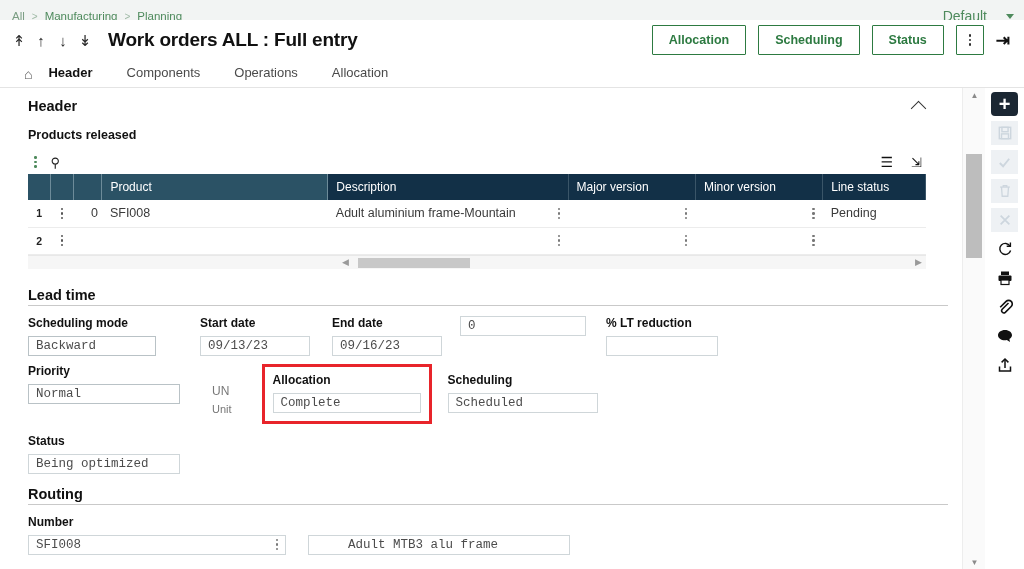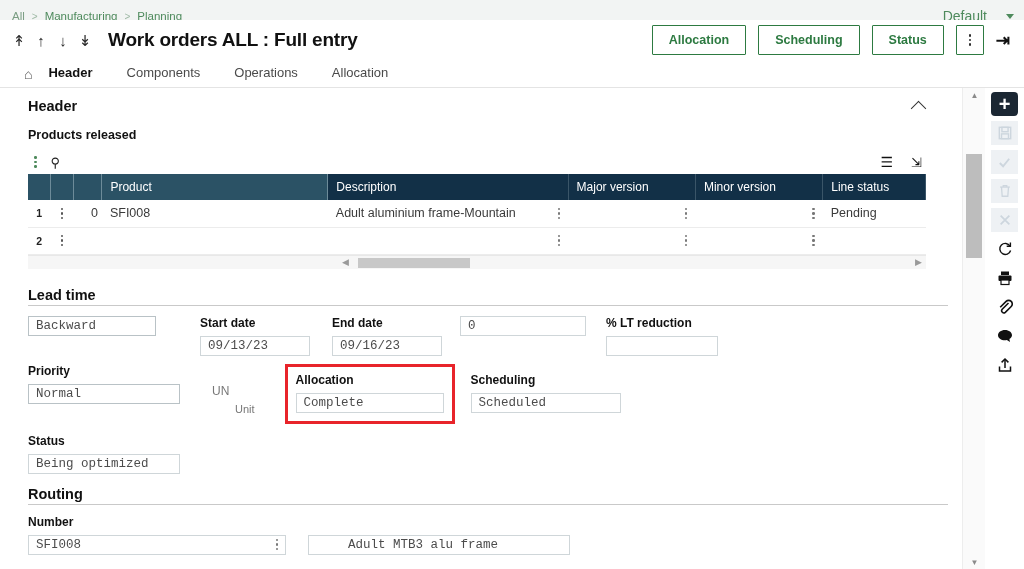--- a/index.html
+++ b/index.html
@@ -142,21 +142,21 @@
   .field { display: flex; flex-direction: column; }
   .field-label { font-size: 12px; font-weight: bold; color: #111; margin-bottom: 4px; height: 16px; }
   .inp {
     border: 1px solid #b9c2c6; background: #fff; height: 20px; font-size: 12.5px;
     color: #4c4c4c; padding: 0 7px; display: flex; align-items: center;
     font-family: Liberation Mono, monospace;
   }
   .inp.right { justify-content: flex-end; }
   .inp.plain { border: 1px solid #cfd6d9; }
   .unit-block { display: flex; flex-direction: column; margin-left: 10px; padding-top: 20px; font-size: 12px; color: #777; }
-  .unit-block .u2 { font-size: 11px; margin-top: 5px; margin-left: 23px; }
+  .unit-block .u2 { font-size: 11px; margin-top: 5px; }
 
   .highlight-box {
     border: 3px solid #e8242a; padding: 6px 8px 8px 8px;
   }
 
   .routing-row { display: flex; align-items: flex-start; gap: 22px; }
   .inp-kebab { display: flex; align-items: center; }
 
   
   .vscroll {
@@ -374,20 +374,21 @@
           <span class="thumb" style="left:330px;"></span>
           <span class="arrow-r">▶</span>
         </div>
       </div>
 
       <div class="divider-title">Lead time</div>
       <div class="divider-line"></div>
 
       <div class="form-row">
         <div class="field" style="width:172px;">
+          <span class="field-label">Scheduling mode</span>
           <span class="inp" style="width:128px;">Backward</span>
         </div>
         <div class="field" style="width:132px;">
           <span class="field-label">Start date</span>
           <span class="inp plain" style="width:110px;">09/13/23</span>
         </div>
         <div class="field" style="width:128px;">
           <span class="field-label">End date</span>
           <span class="inp plain" style="width:110px;">09/16/23</span>
         </div>

